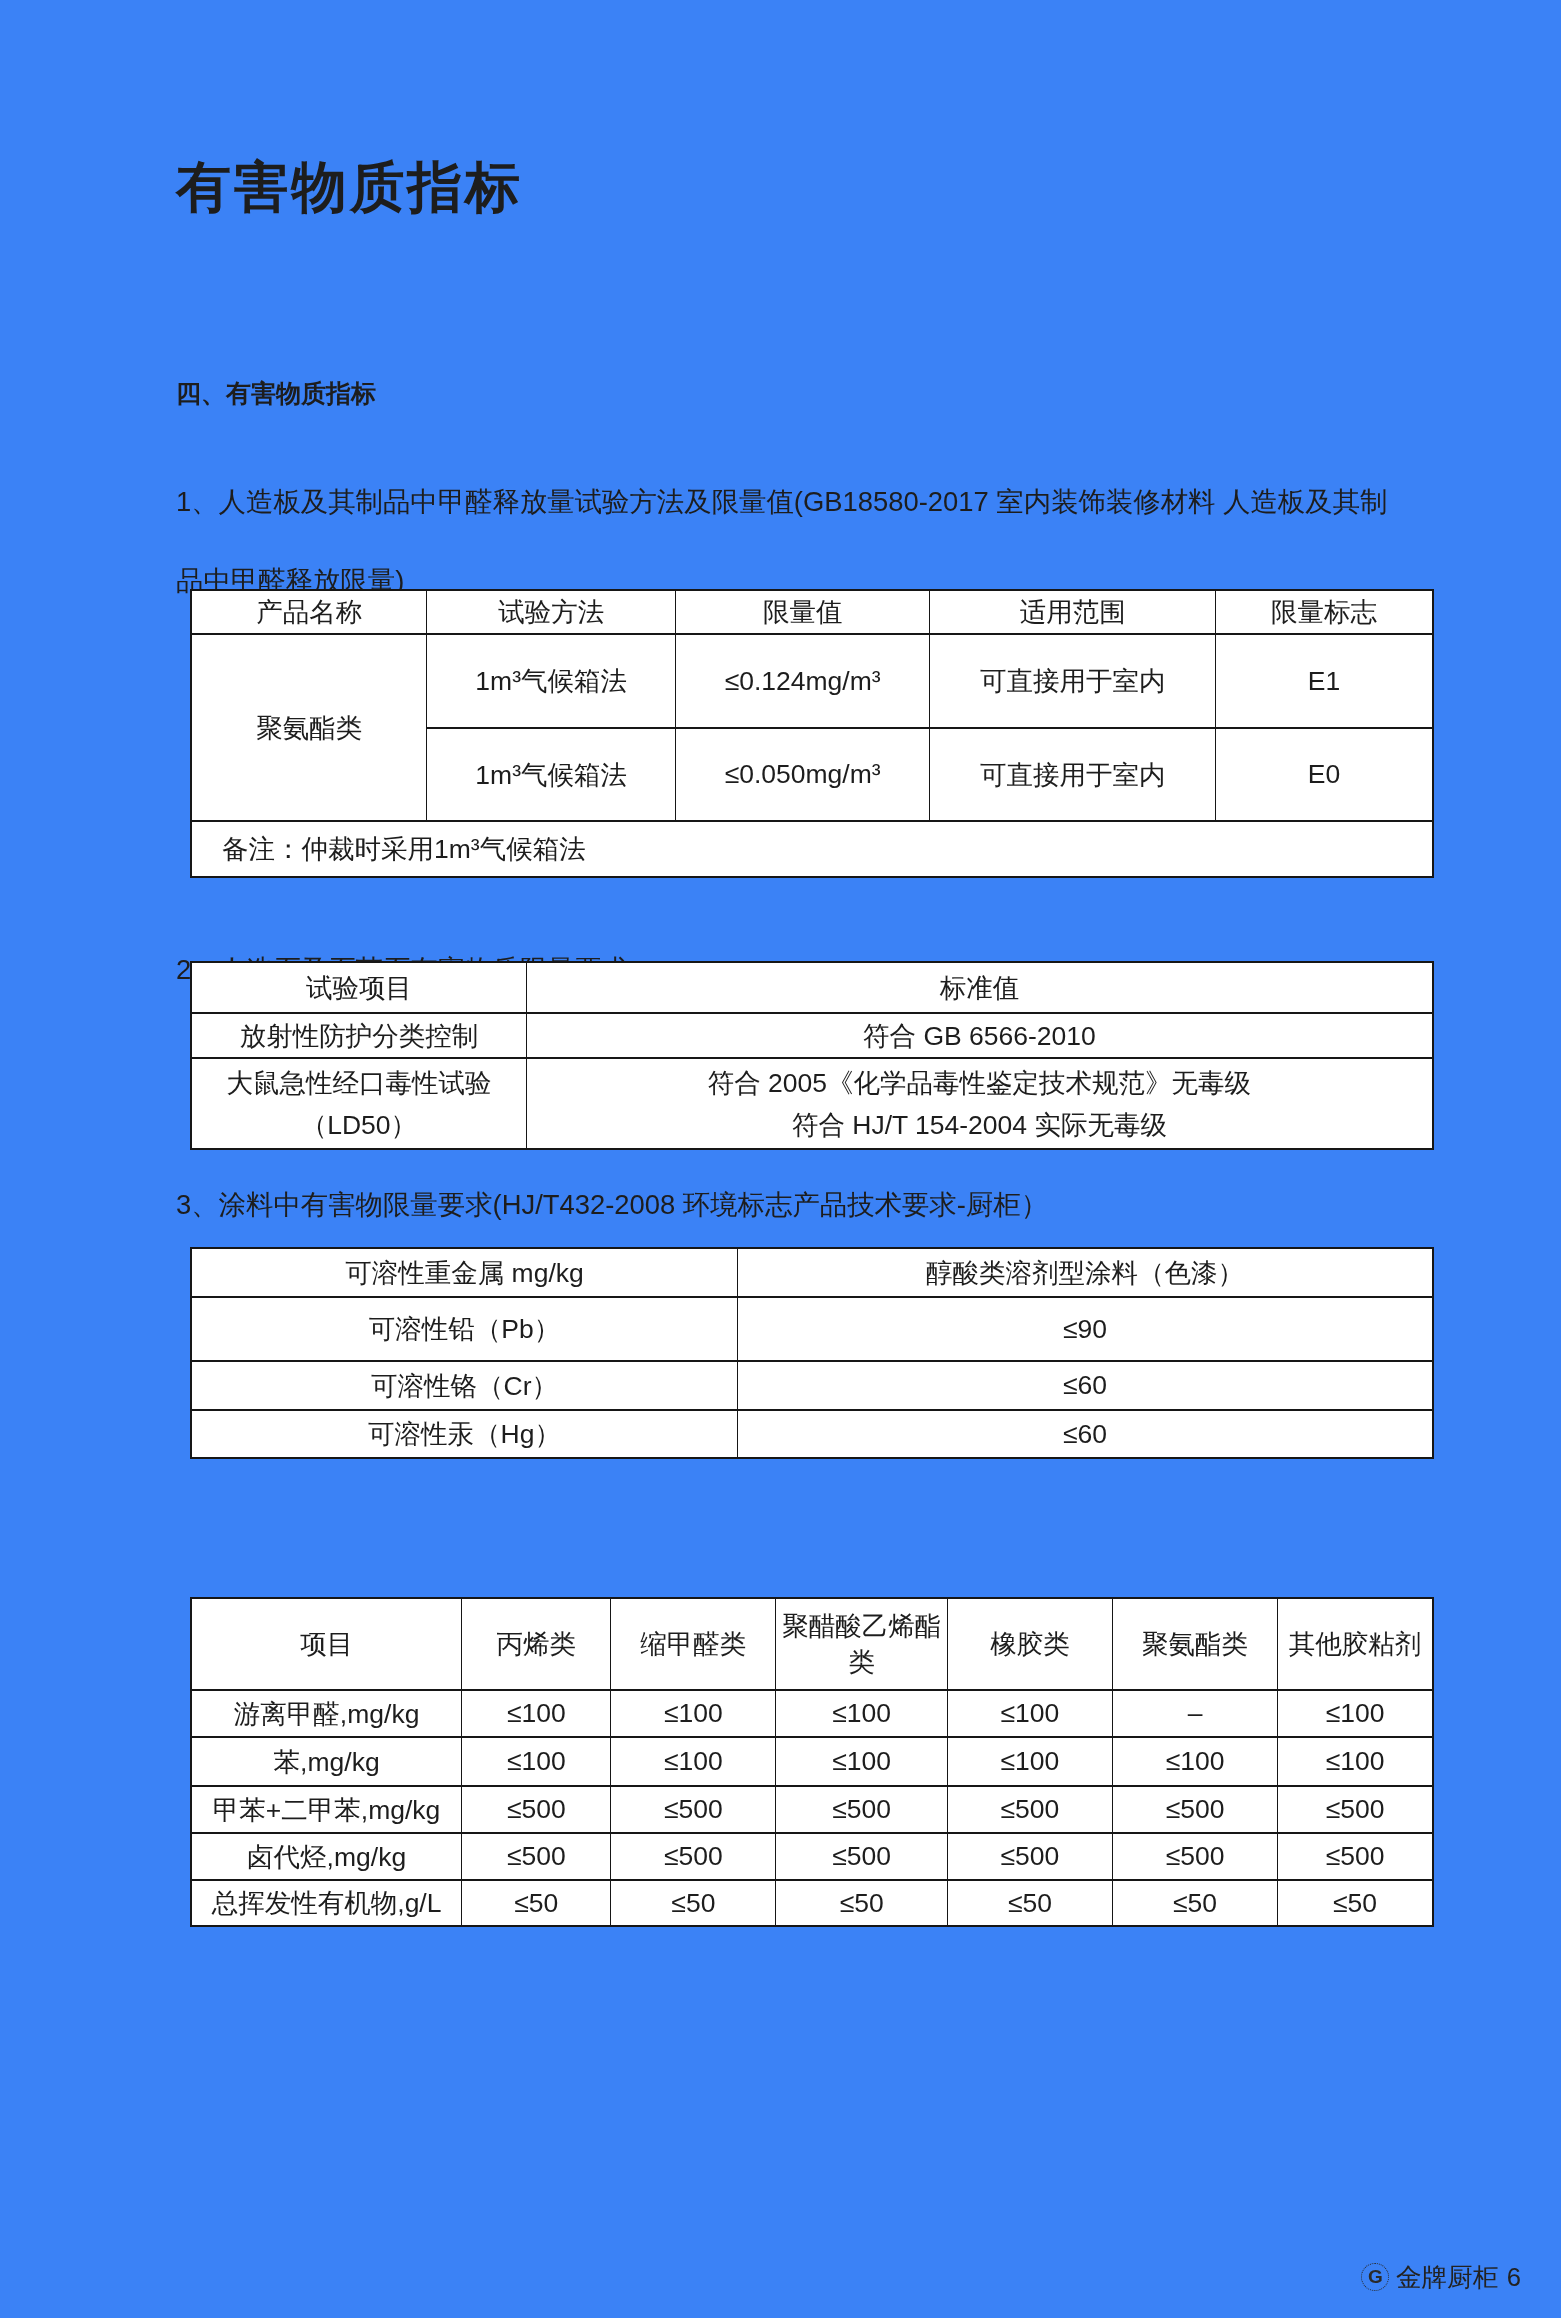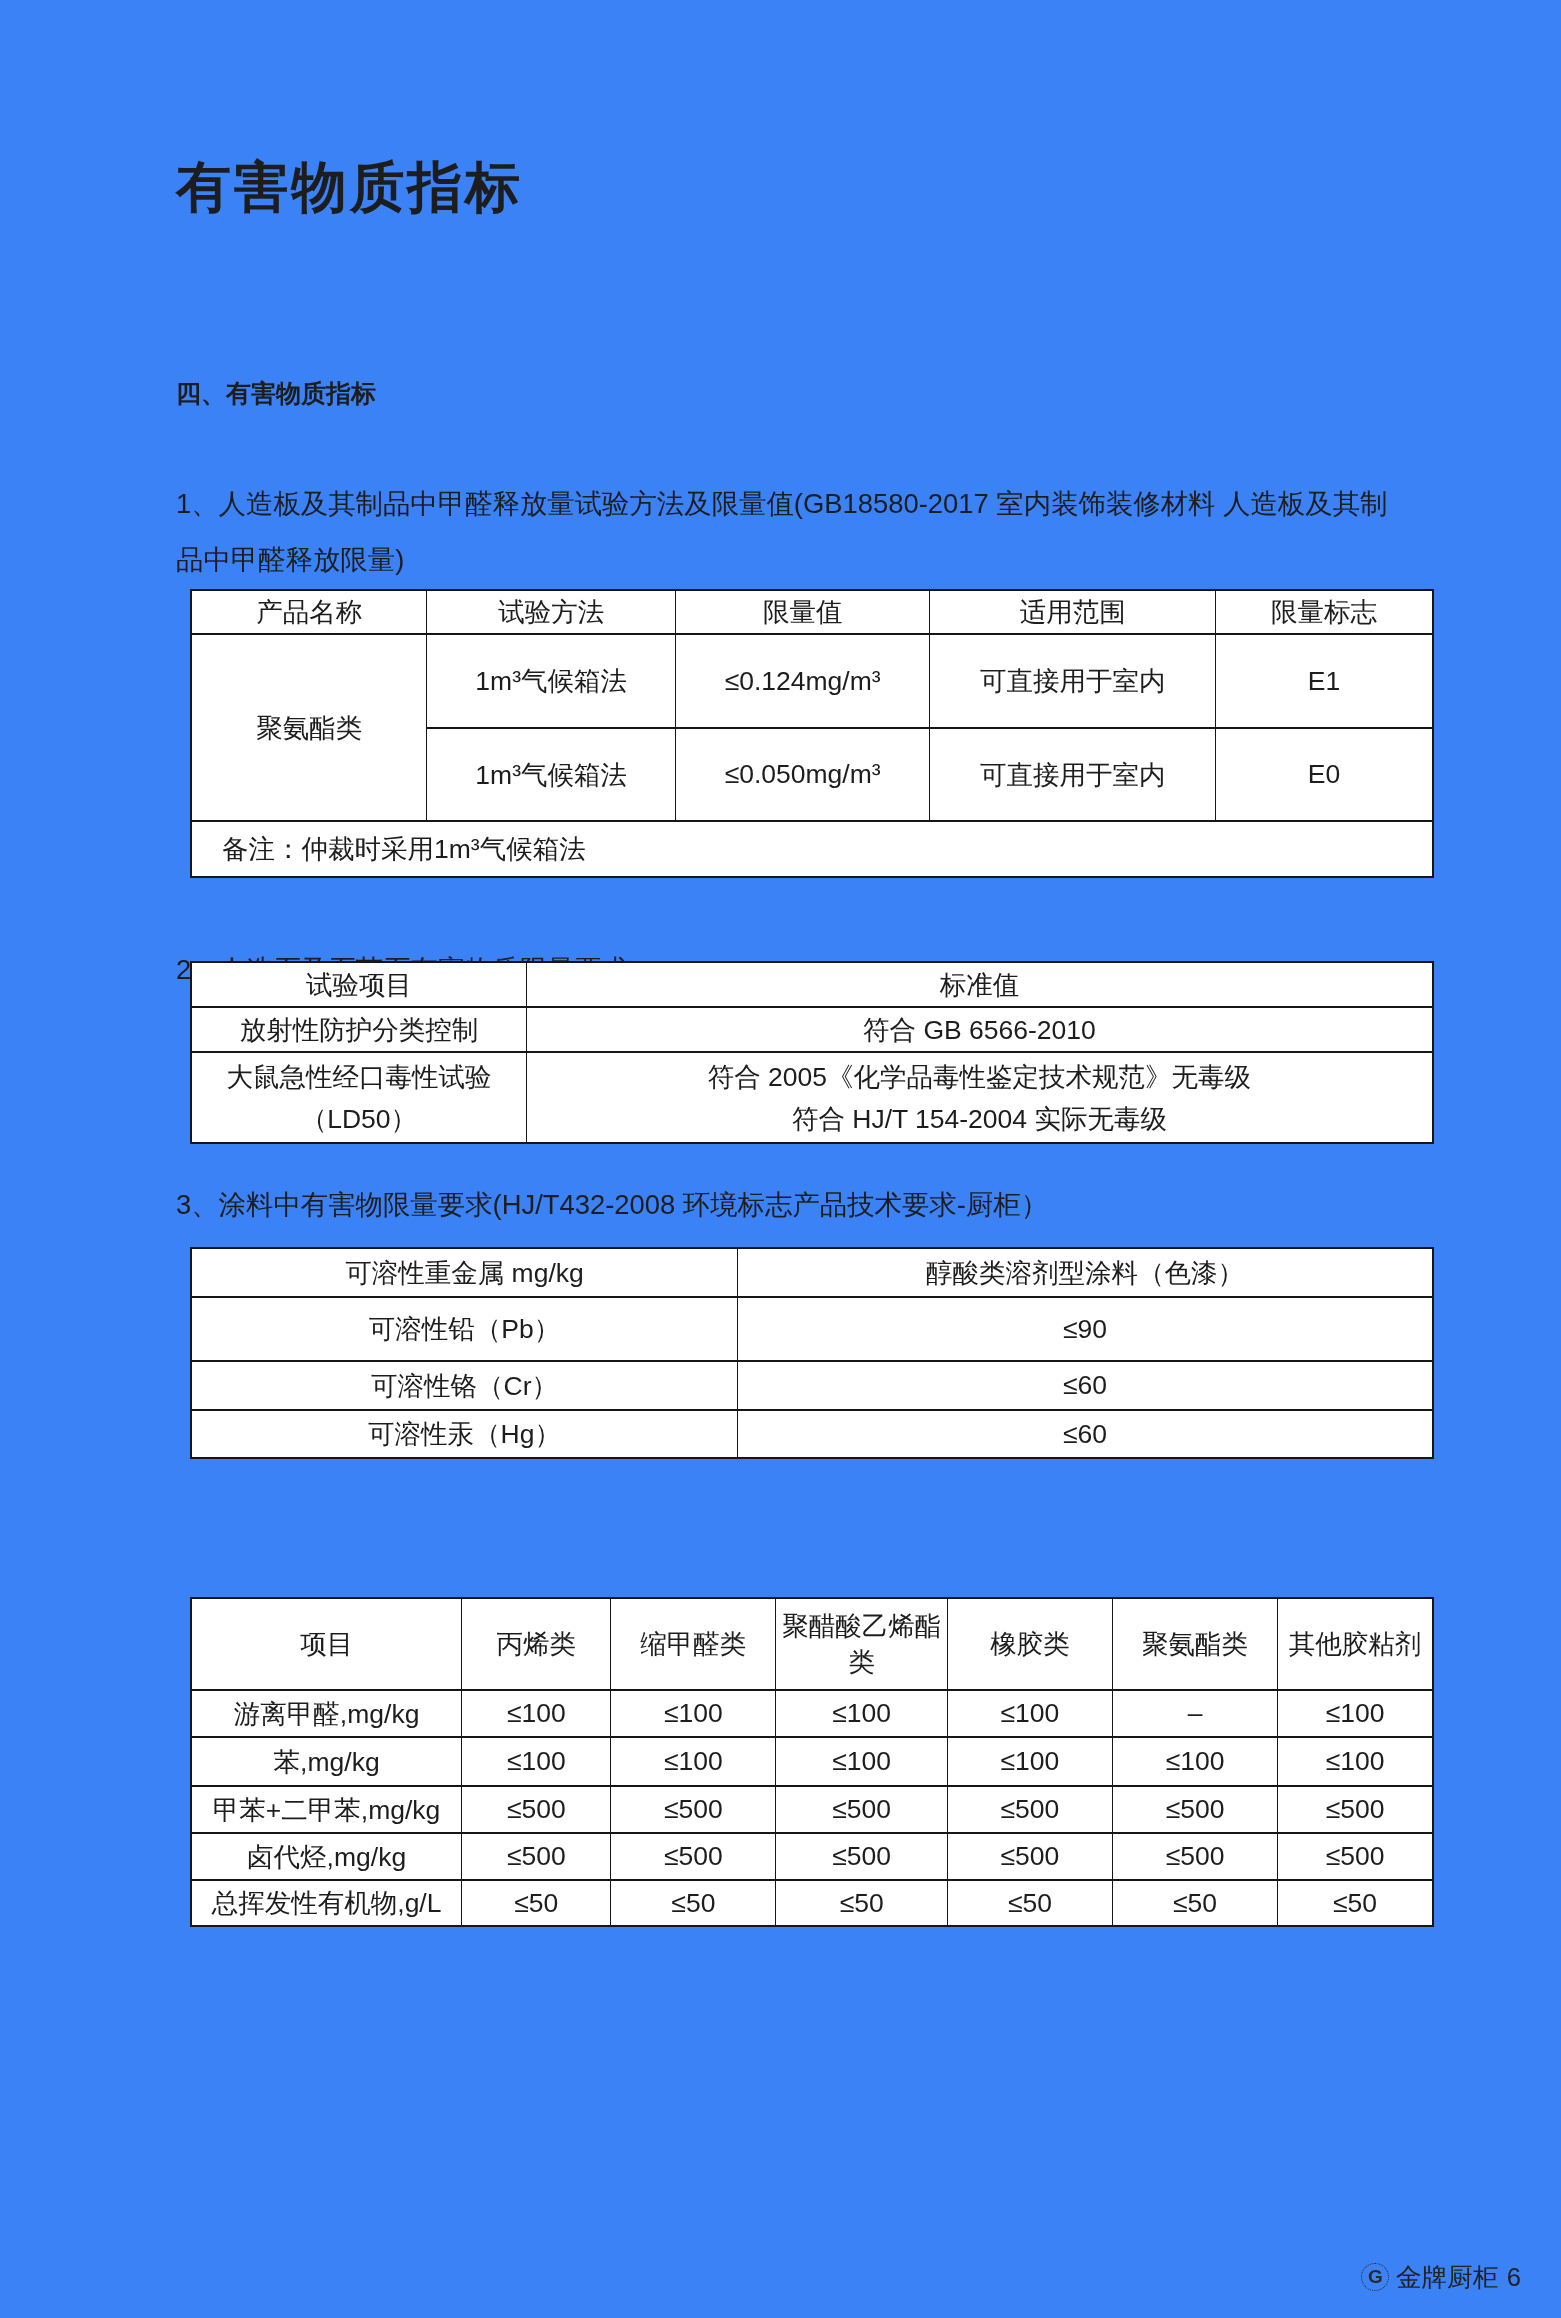--- a/index.html
+++ b/index.html
@@ -29,21 +29,21 @@
     font-weight: bold;
     margin: 0;
   }
   .item-heading {
     position: absolute;
     left: 176px;
     font-size: 27.4px;
     font-weight: normal;
     margin: 0;
   }
-  #s1h { top: 476px; width: 1221px; line-height: 56px; }
+  #s1h { top: 462px; width: 1221px; line-height: 79px; }
   #s2h { top: 952px; }
   #s3h { top: 1187px; }
   #s4h { top: 1537px; }
 
   table.doc-table {
     position: absolute;
     left: 190px;
     width: 1244px;
     border-collapse: collapse;
     table-layout: fixed;
@@ -144,21 +144,21 @@
     </table>
 
   <p class="item-heading" id="s2h">2、人造石及石英石有害物质限量要求</p>
 
   <table class="doc-table" id="t2">
     <colgroup>
       <col style="width:27%">
         <col style="width:73%">
     </colgroup>
     <tbody>
-        <tr style="height:45px">
+        <tr style="height:51px">
       <th>试验项目</th>
       <th>标准值</th>
     </tr>
     <tr style="height:45px">
       <td>放射性防护分类控制</td>
       <td>符合 GB 6566-2010</td>
     </tr>
     <tr style="height:91px">
       <td>
         <div class="two-line">大鼠急性经口毒性试验</div>

